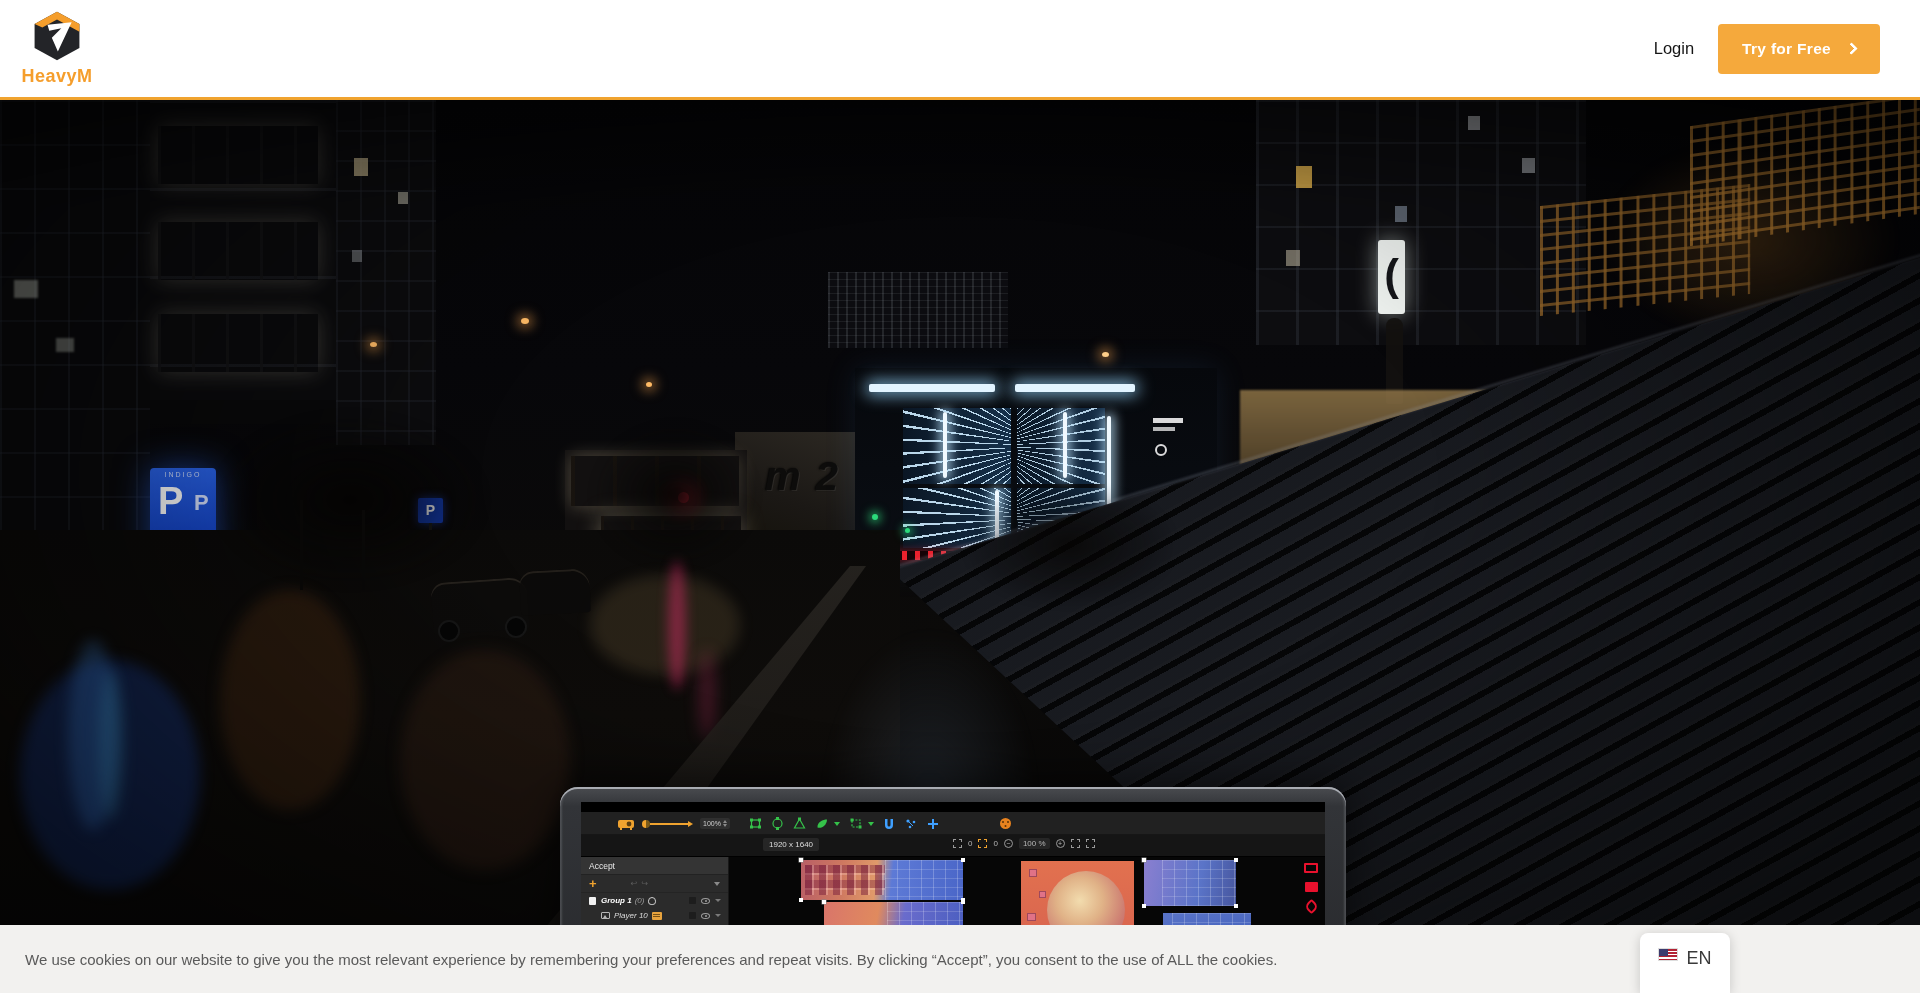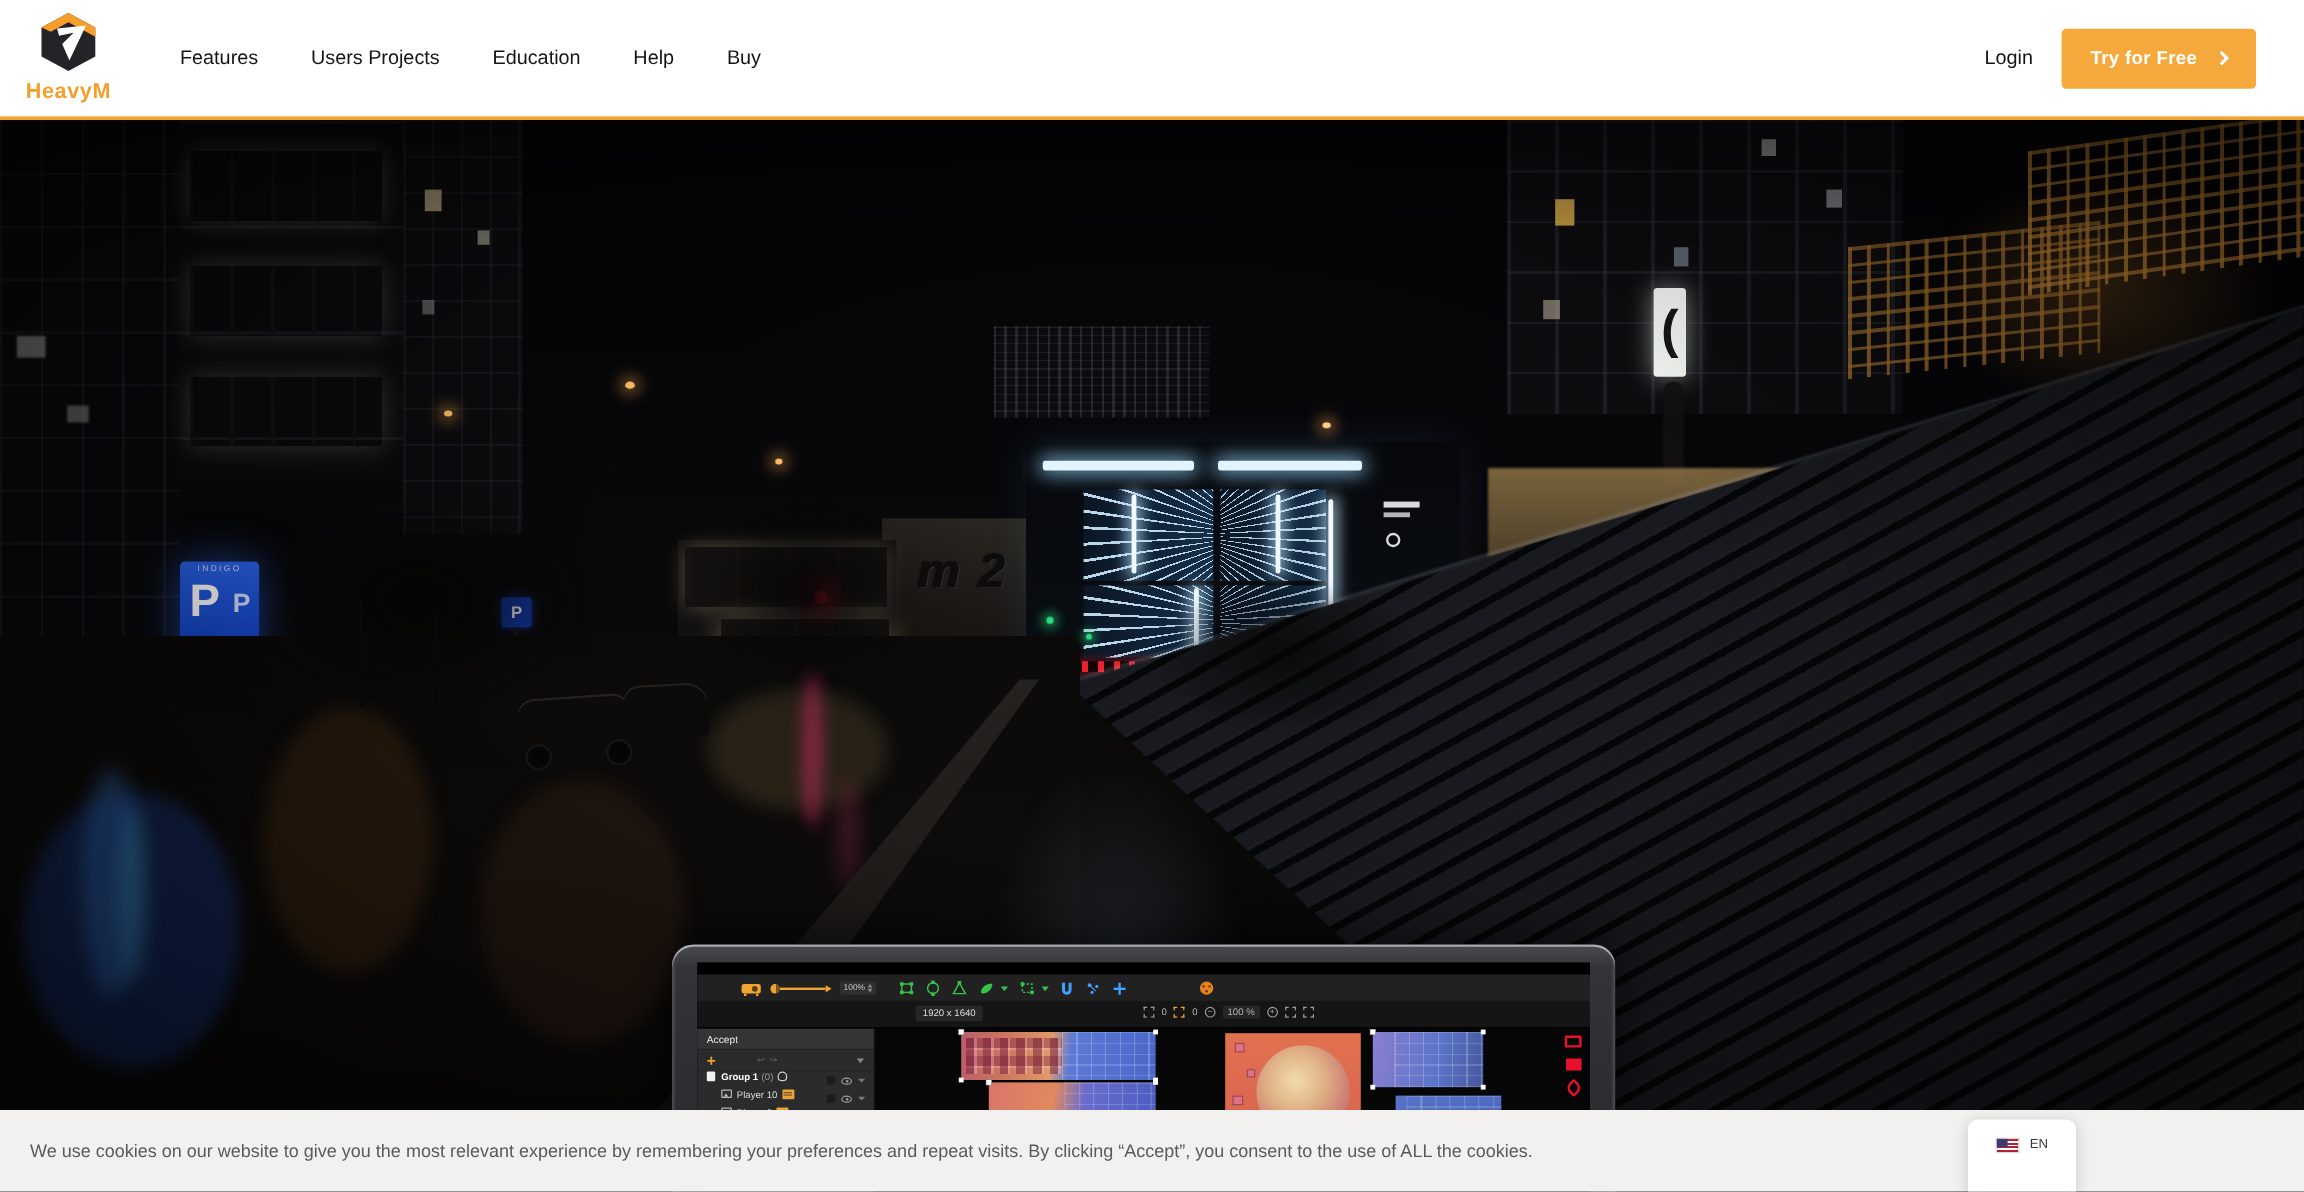--- a/index.html
+++ b/index.html
@@ -250,21 +250,21 @@
   .cb-circle { width:9px; height:9px; border:1px solid #9a9a9a; border-radius:50%; color:#bbb;
     font-size:7px; line-height:7px; text-align:center; }
   .lp-body { display:flex; height:160px; }
   .lp-layers { width:148px; background:#2b2b2b; border-right:1px solid #181818; font-size:8px; }
   .layers-head { height:18px; background:#343434; border-bottom:1px solid #222; color:#e9e9e9;
     display:flex; align-items:center; padding-left:8px; font-size:8.5px; }
   .layers-actions { height:18px; display:flex; align-items:center; padding:0 8px; border-bottom:1px solid #242424; }
   .plus { color:#F0A32F; font-size:13px; font-weight:bold; line-height:12px; }
   .ghost-icons { margin-left:34px; color:#5c5c5c; font-size:8px; letter-spacing:4px; }
   .lay-chevron { margin-left:auto; width:0;height:0;border-left:3px solid transparent;border-right:3px solid transparent;border-top:4px solid #8a8a8a; }
-  .layer-row { height:15px; display:flex; padding-left:8px; color:#dcdcdc; }
+  .layer-row { height:15px; display:flex; align-items:center; padding-left:8px; color:#dcdcdc;font-style:italic; }
   .layer-row.indent { padding-left:20px; }
   .grp-check { width:7px; height:8px; background:#f1f1f1; border-radius:1px; margin-right:5px; }
   .img-ico { width:9px; height:7px; border:1px solid #b5b5b5; border-radius:1px; margin-right:4px; position:relative; }
   .img-ico::after { content:""; position:absolute; left:1px; bottom:0; border-left:2px solid transparent;
     border-right:2px solid transparent; border-bottom:3px solid #b5b5b5; }
   .lname { font-size:8px; } .lname.bold { font-weight:bold; color:#fff; }
   .lcount { color:#9a9a9a; margin-left:3px; }
   .hand-ico { width:8px; height:8px; border:1px solid #cfcfcf; border-radius:50% 50% 40% 40%; margin-left:4px; }
   .row-right { margin-left:auto; display:flex; align-items:center; gap:5px; padding-right:7px; }
   .blindbox { width:7px; height:7px; background:#1d1d1d; border-radius:1px; }
@@ -320,45 +320,38 @@
     background:#F5A93C; border:none; border-radius:3px; color:#fff; font-weight:bold;
     font-size:12.5px; cursor:pointer; z-index:41; letter-spacing:.5px; }
 
   
   .lang-box { position:absolute; left:1640px; top:933px; width:90px; height:60px; background:#fff;
     border-radius:8px 8px 0 0; box-shadow:0 2px 12px rgba(0,0,0,.18); z-index:45;
     display:flex; justify-content:center; padding-top:15px; gap:8px; cursor:pointer; }
   .flag { width:20px; height:13px; position:relative; border:1px solid #ddd;
     background:repeating-linear-gradient(180deg,#b22234 0 1.6px,#fff 1.6px 3.2px); }
   .flag::after { content:""; position:absolute; left:0; top:0; width:9px; height:7px; background:#3c3b6e; }
-  .lang-code { font-size:11px; color:#3a3a3a;text-align:center; }
+  .lang-code { font-size:18px; color:#3a3a3a;text-align:center; }
 </style>
 </head>
 <body>
 
 <div class="page">
 
   <header class="site-header">
     <div class="logo">
       <span>
         <svg width="52" height="50" viewBox="0 0 60 58">
           <polygon points="30,1 56,15 56,43 30,57 4,43 4,15" fill="#232428"></polygon>
           <path d="M4 15 L30 1 L56 15 L56 24 L30 10 L13 19 Z" fill="#F59E2C"></path>
           <path d="M19 16 L47 13 L31 47 L24 31 L35 20 L21 23 Z" fill="#ffffff"></path>
         </svg>
       </span>
       <span class="logo-text">HeavyM</span>
     </div>
-    <nav class="main-nav">
-      <a>Features</a>
-      <a>Users Projects</a>
-      <a>Education</a>
-      <a>Help</a>
-      <a>Buy</a>
-    </nav>
     <div class="header-right">
       <span class="login-link">Login</span>
       <button class="cta-btn">
         <span>Try for Free</span>
         <span class="cta-chev"></span>
       </button>
     </div>
   </header>
 
   <div class="hero">

